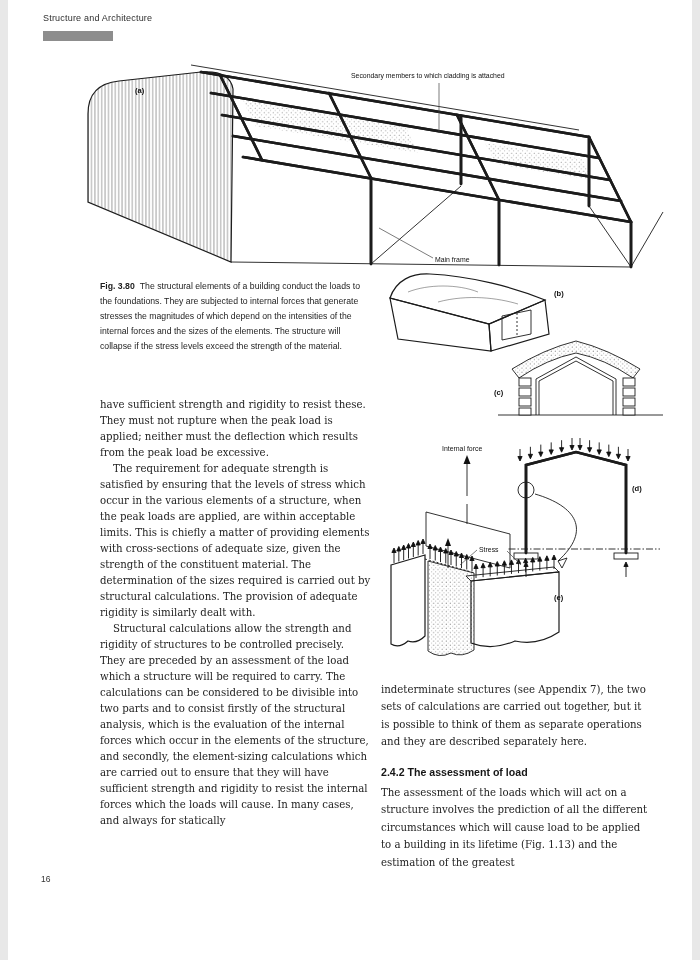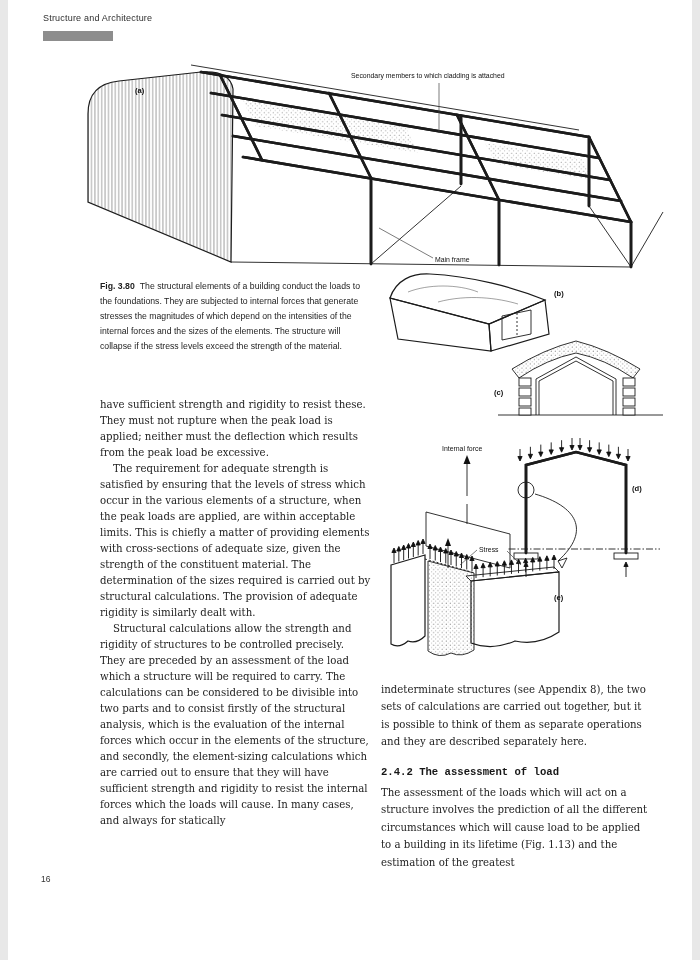--- a/index.html
+++ b/index.html
@@ -10,21 +10,21 @@
   .header-bar { position:absolute; left:35px; top:31px; width:70px; height:10px; background:#8d8d8d; }
   .fig-a { position:absolute; left:75px; top:62px; }
   .fig-bcde { position:absolute; left:370px; top:262px; }
   .fig-caption { position:absolute; left:92px; top:279px; width:274px;
           font-family:"Liberation Sans",sans-serif; font-size:8.7px; line-height:15px; color:#1c1c1c; }
   .fig-caption b { padding-right:5px; }
   .col-left  { position:absolute; left:92px;  top:397px; width:272px; font-size:10.2px; line-height:16px; }
   .col-right { position:absolute; left:373px; top:681px; width:272px; font-size:10.2px; line-height:17.4px; }
   .col-left p, .col-right p { margin:0; }
   p.indent { text-indent:13px; }
-  .sec-heading { font-family:Liberation Mono, monospace; font-weight:bold; font-size:10.6px;
+  .sec-heading { font-family:Liberation Sans, sans-serif; font-weight:bold; font-size:10.6px;
           margin:13px 0 3px 0; color:#161616; }
   .page-num { position:absolute; left:33px; top:874px; font-size:8.5px;
           font-family:Liberation Sans, sans-serif; color:#333; }
   svg text { font-family:"Liberation Sans",sans-serif; fill:#111; }
   .dlabel { font-size:7.6px; font-weight:bold; }
   .alabel { font-size:6.9px; }
   .tube   { stroke:#1b1b1b; stroke-width:2.6; fill:none; stroke-linecap:round; }
   .tubein { stroke:#ffffff; stroke-width:1.1; fill:none; stroke-linecap:round; }
   .thin   { stroke:#1b1b1b; stroke-width:.9;  fill:none; }
   .thick  { stroke:#1b1b1b; stroke-width:1.2; fill:none; }
@@ -164,19 +164,19 @@
     <text class="dlabel" x="176" y="338">(e)</text>
   </svg>
 
   <div class="col-left">
     <p>have sufficient strength and rigidity to resist these. They must not rupture when the peak load is applied; neither must the deflection which results from the peak load be excessive.</p>
     <p class="indent">The requirement for adequate strength is satisfied by ensuring that the levels of stress which occur in the various elements of a structure, when the peak loads are applied, are within acceptable limits. This is chiefly a matter of providing elements with cross-sections of adequate size, given the strength of the constituent material. The determination of the sizes required is carried out by structural calculations. The provision of adequate rigidity is similarly dealt with.</p>
     <p class="indent">Structural calculations allow the strength and rigidity of structures to be controlled precisely. They are preceded by an assessment of the load which a structure will be required to carry. The calculations can be considered to be divisible into two parts and to consist firstly of the structural analysis, which is the evaluation of the internal forces which occur in the elements of the structure, and secondly, the element-sizing calculations which are carried out to ensure that they will have sufficient strength and rigidity to resist the internal forces which the loads will cause. In many cases, and always for statically</p>
   </div>
 
   <div class="col-right">
-    <p>indeterminate structures (see Appendix 8), the two sets of calculations are carried out together, but it is possible to think of them as separate operations and they are described separately here.</p>
+    <p>indeterminate structures (see Appendix 7), the two sets of calculations are carried out together, but it is possible to think of them as separate operations and they are described separately here.</p>
     <h3 class="sec-heading">2.4.2 The assessment of load</h3>
     <p>The assessment of the loads which will act on a structure involves the prediction of all the different circumstances which will cause load to be applied to a building in its lifetime (Fig. 1.13) and the estimation of the greatest</p>
   </div>
 
   <div class="page-num">16</div>
 </div>
 
 </body></html>

